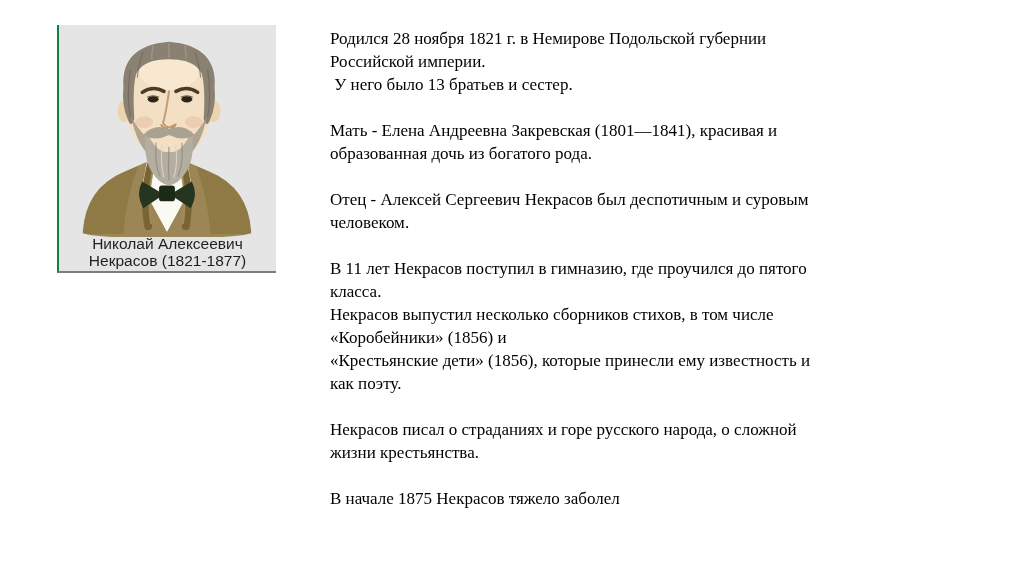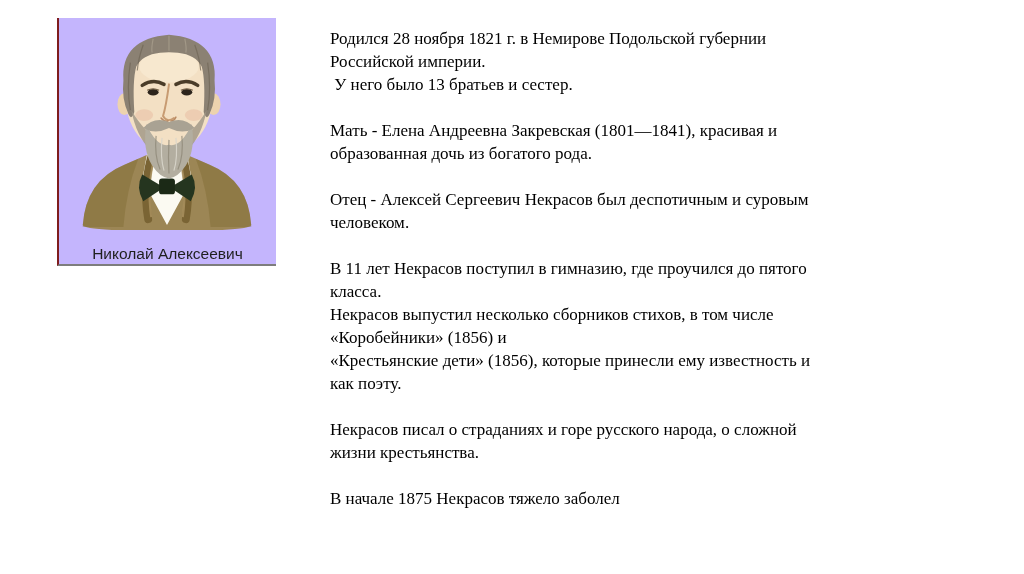--- a/index.html
+++ b/index.html
@@ -9,26 +9,26 @@
     height: 574px;
     background: #ffffff;
     overflow: hidden;
     font-family: "Liberation Serif", serif;
   }
 
   
   .portrait-frame {
     position: absolute;
     left: 57px;
-    top: 18px;
+    top: 25px;
     width: 219px;
     height: 248px;
-    border-left: 2px solid #7f1d1d;
+    border-left: 2px solid #15803d;
     border-bottom: 2px solid #7d7d7d;
-    background: #c4b5fd;
+    background: #e5e5e5;
     box-sizing: border-box;
   }
   .portrait-art {
     position: absolute;
     left: 0; top: 0;
     width: 217px;
     height: 212px;
     overflow: hidden;
   }
   .portrait-caption {
@@ -118,20 +118,21 @@
           <path d="M149,92 Q144,118 130,132 L134,112 Q142,104 149,92 Z" fill="#9d9585" opacity="0.8"></path>
           <path d="M88,106 Q84,132 94,148 Q102,160 111,161 Q120,160 128,148 Q138,132 134,106 Q123,130 111,127 Q99,130 88,106 Z" fill="#b3aea0"></path>
           <path d="M111,104 Q96,98 85,110 Q97,117 111,110 Q125,117 137,110 Q126,98 111,104 Z" fill="#a9a293"></path>
           <path d="M98,118 Q96,138 102,152 M111,122 Q110,140 111,156 M124,118 Q126,138 120,152" stroke="#8f8878" stroke-width="1.2" fill="none" opacity="0.8"></path>
           <path d="M104,120 Q102,140 106,153 M118,120 Q120,140 116,153" stroke="#d9d6cb" stroke-width="1.2" fill="none" opacity="0.9"></path>
         </g>
       </svg>
     </div>
     <figcaption class="portrait-caption">
       <div>Николай Алексеевич</div>
+      <div>Некрасов (1821-1877)</div>
     </figcaption>
   </figure>
 
   <div class="body-text">Родился 28 ноября 1821 г. в Немирове Подольской губернии
 Российской империи.
  У него было 13 братьев и сестер.
 
 Мать - Елена Андреевна Закревская (1801—1841), красивая и
 образованная дочь из богатого рода.
 

